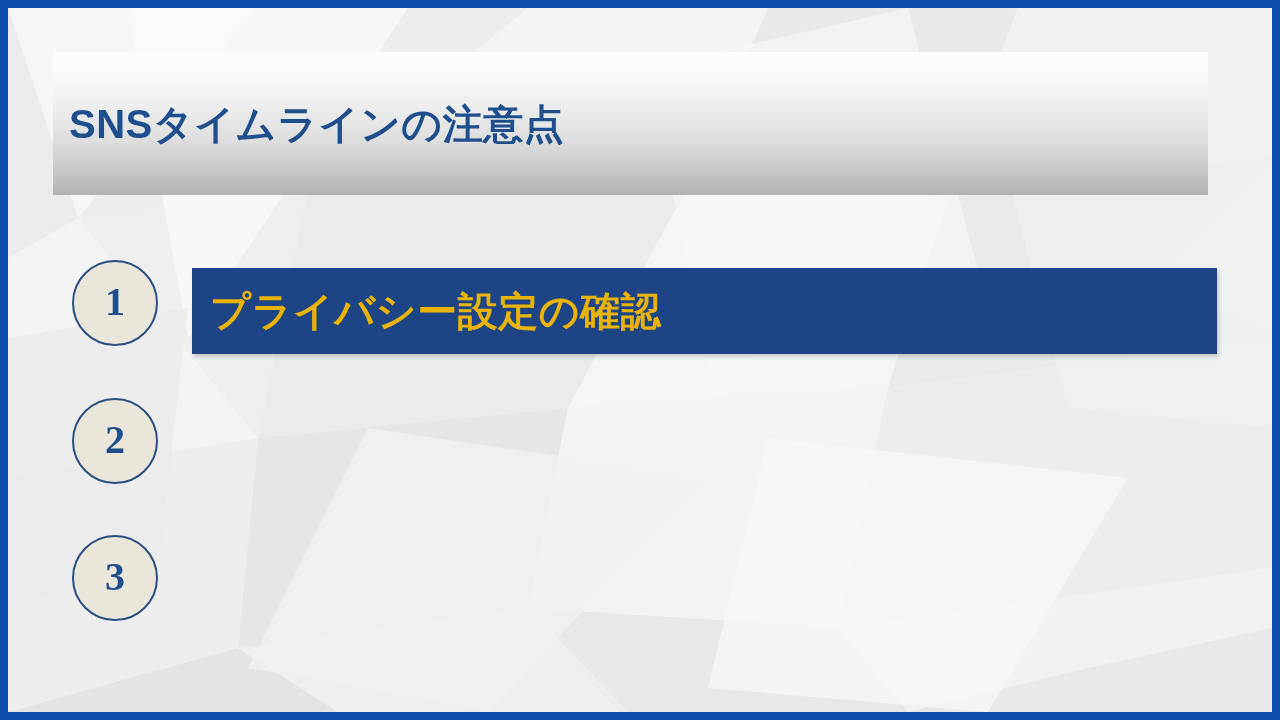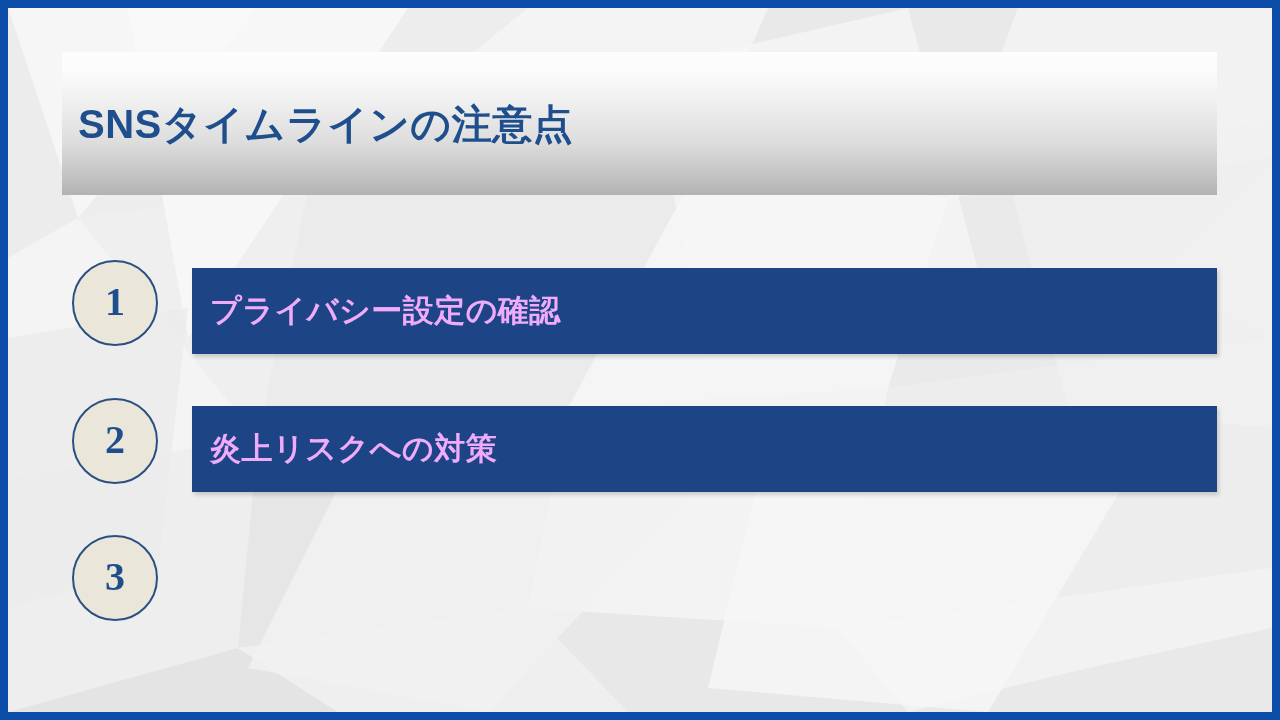--- a/index.html
+++ b/index.html
@@ -38,21 +38,21 @@
     left: 0;
     top: 0;
     width: 1264px;
     height: 704px;
     display: block;
   }
 
   
   #title-bar {
     position: absolute;
-    left: 54px;
+    left: 45px;
     top: 44px;
     width: 1155px;
     height: 143px;
     background: linear-gradient(to bottom,
       #fdfdfd 0%,
       #fbfbfb 14%,
       #f0f0f0 34%,
       #dedede 62%,
       #c6c6c6 84%,
       #b2b2b2 100%);
@@ -114,22 +114,22 @@
     height: 86px;
     background: #1d4586;
     box-sizing: border-box;
     display: flex;
     align-items: center;
     box-shadow: 2px 3px 4px rgba(0,0,0,0.16);
   }
 
   .row-bar-label {
     margin-left: 18px;
-    color: #f0abfc;
-    font-size: 31px;
+    color: #eab308;
+    font-size: 40px;
     font-weight: bold;
     letter-spacing: 0.5px;
     line-height: 1.1;
     white-space: nowrap;
   }
 </style>
 </head>
 <body>
 
 <div id="slide">
@@ -178,23 +178,20 @@
       </div>
       <div class="row-bar">
         <span class="row-bar-label">プライバシー設定の確認</span>
       </div>
     </div>
 
     <div class="row" id="row-1">
       <div class="row-badge">
         <span class="row-badge-num">2</span>
       </div>
-      <div class="row-bar">
-        <span class="row-bar-label">炎上リスクへの対策</span>
-      </div>
     </div>
 
     <div class="row" id="row-2">
       <div class="row-badge">
         <span class="row-badge-num">3</span>
       </div>
     </div>
 
   </div>
 </div>

